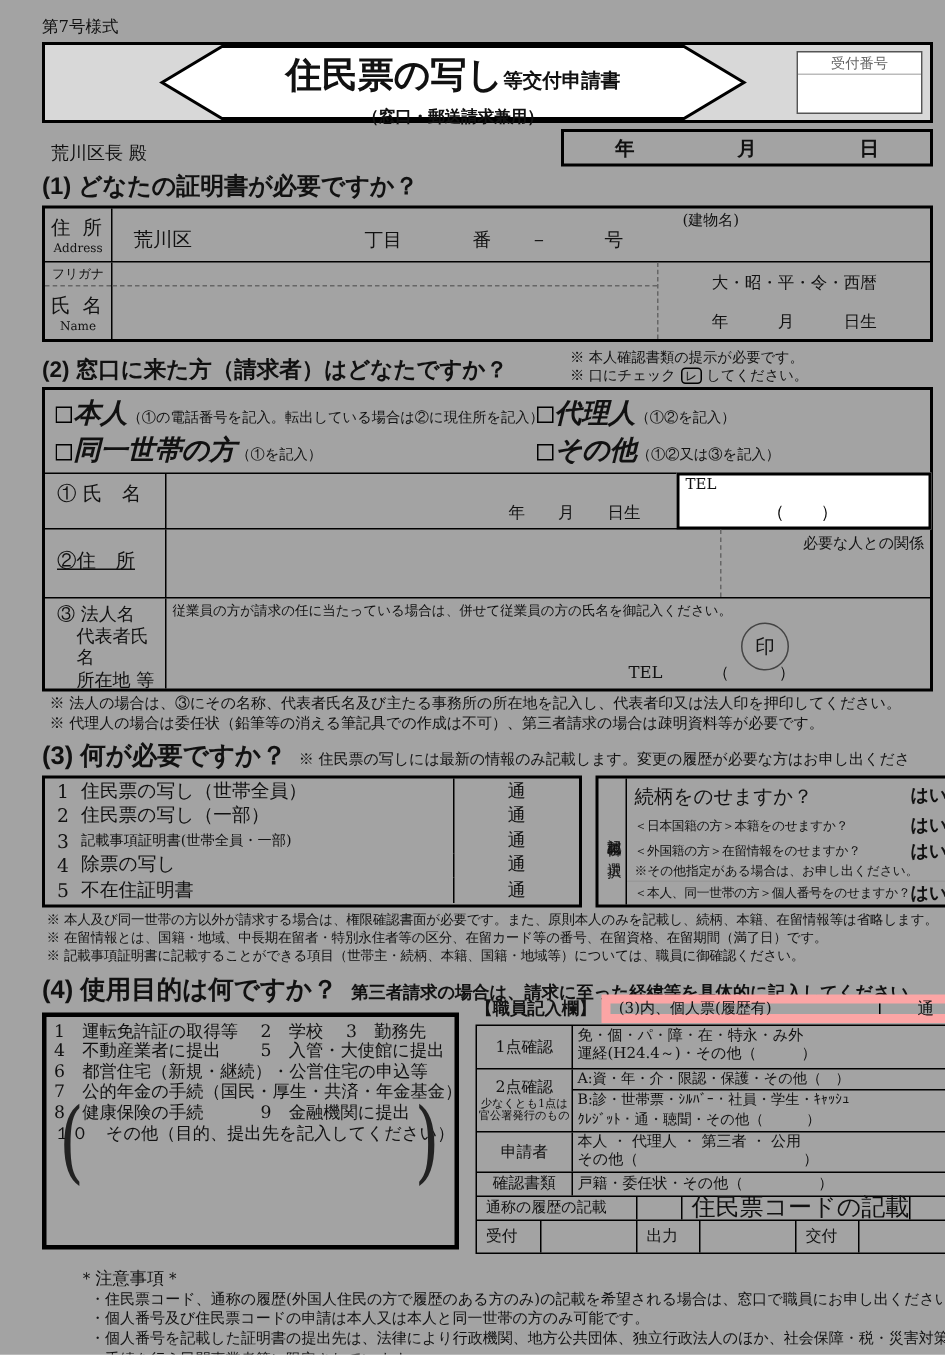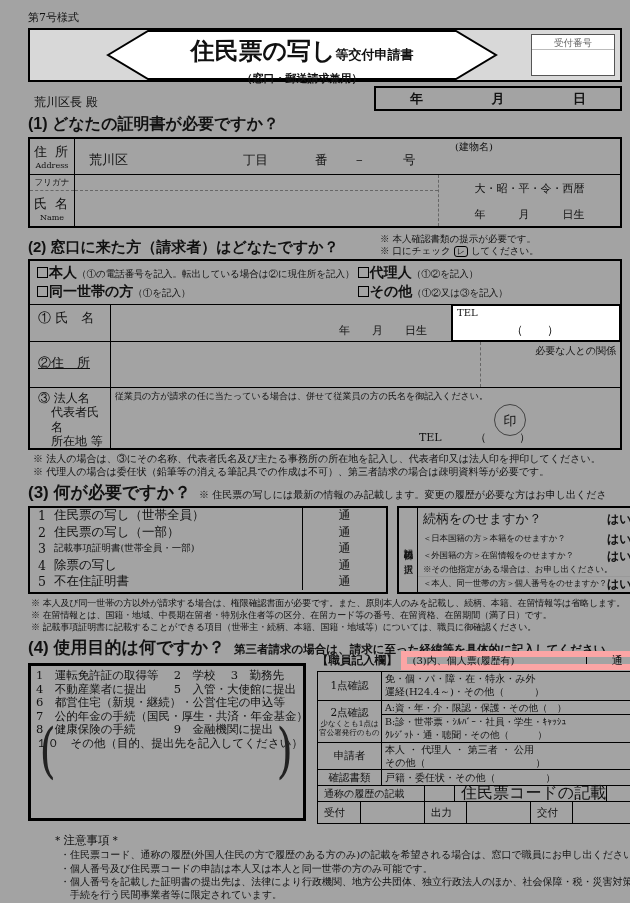--- a/index.html
+++ b/index.html
@@ -56,21 +56,21 @@
   
   .h2-row { display:flex; justify-content:space-between; align-items:flex-end; margin-top:5px; }
   .h2-row .h-big { margin:0; font-size:15px; }
   .s2-notes { width:242px; font-size:9.5px; line-height:11.5px; }
   .chk-glyph { display:inline-block; border:1px solid #000; border-radius:3px; font-size:8px; line-height:9px; padding:0 2px; }
 
   .t2 { border:2px solid #000; margin-top:2px; }
   .t2-check { border-bottom:1px solid #000; padding:3px 0 3px 7px; display:grid; grid-template-columns:55% 45%; row-gap:1px; }
   .chk-item { font-size:9.5px; white-space:nowrap; overflow:hidden; }
   .chk-box { display:inline-block; width:11px; height:11px; border:1.5px solid #000; vertical-align:-1px; margin-right:1px; }
-  .chk-label { font-size:14px; }
+  .chk-label { font-size:18px;font-style:italic; }
   .t2-row { display:flex; position:relative; }
   .t2-row + .t2-row { border-top:1px solid #000; }
   .t2-label { width:81px; border-right:1px solid #000; flex:none; font-size:13px; padding:4px 0 0 8px; }
   .t2-c { flex:1; position:relative; }
   .r1 { height:36px; }
   .telbox { position:absolute; top:-1px; right:-1px; bottom:-1px; width:170px; border:2px solid #000; background:#fff; }
   .telbox .tel { position:absolute; top:1px; left:4px; font-size:10px; }
   .telbox .paren { position:absolute; bottom:1px; left:58px; font-size:12px; }
   .r2 { height:46px; }
   .dash-v { position:absolute; top:0; bottom:0; right:139px; border-left:1px dashed #666; }

